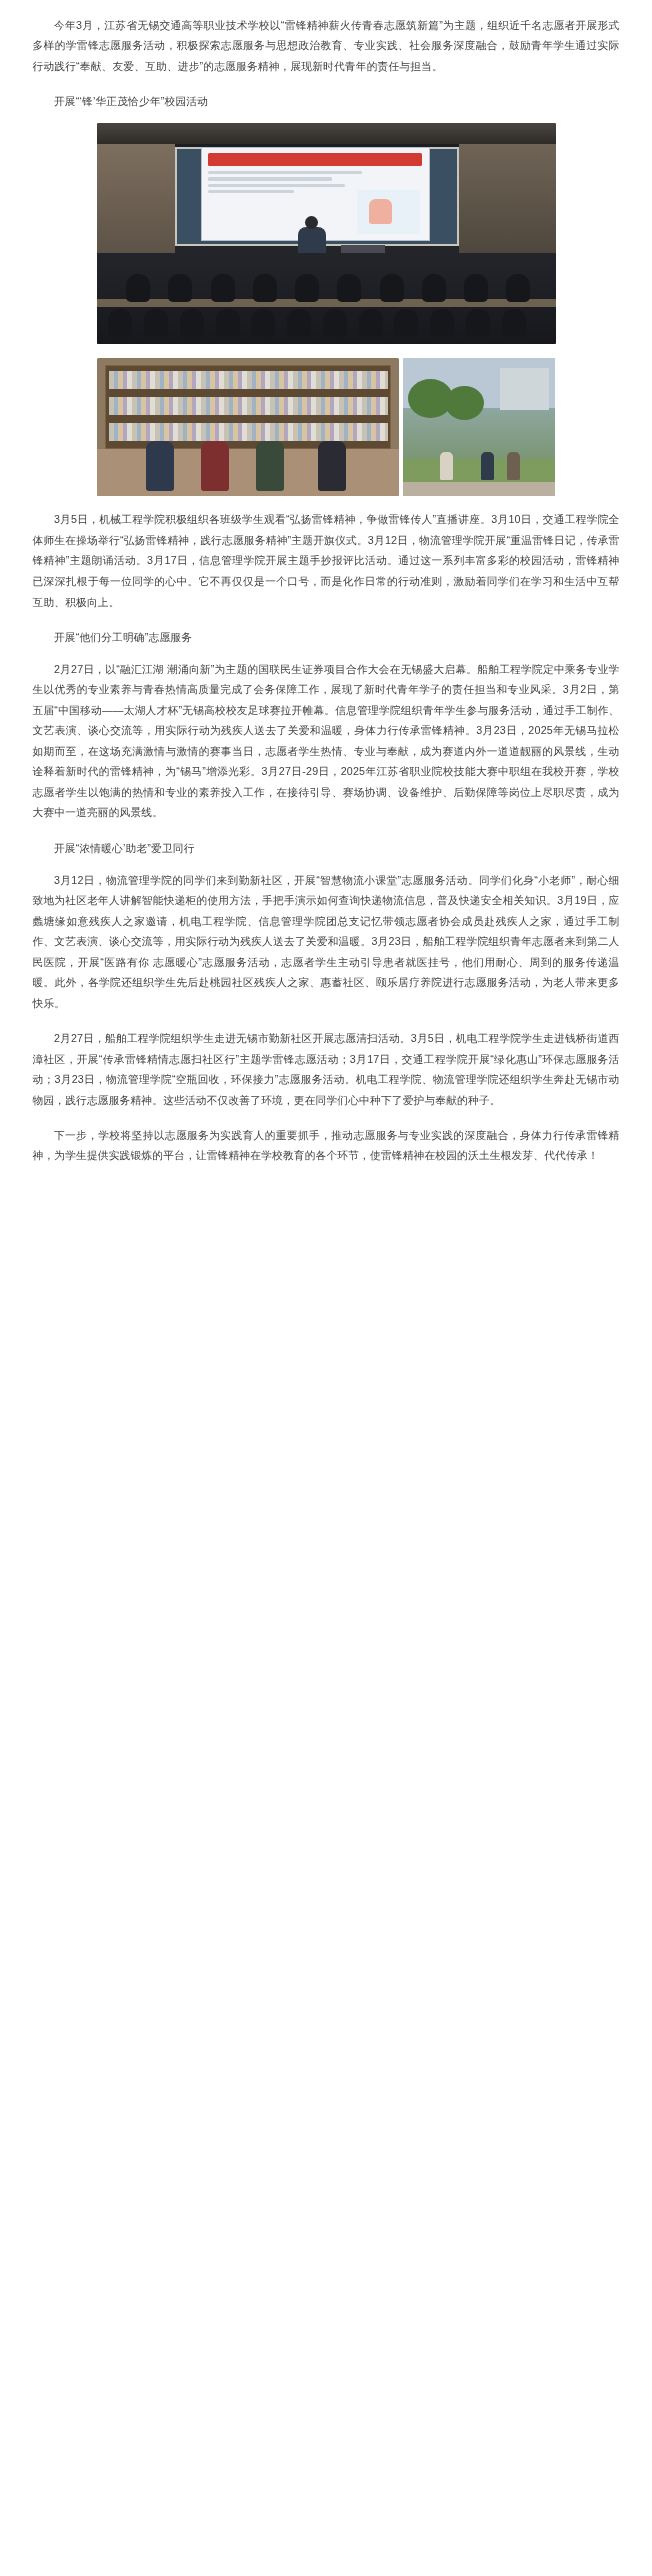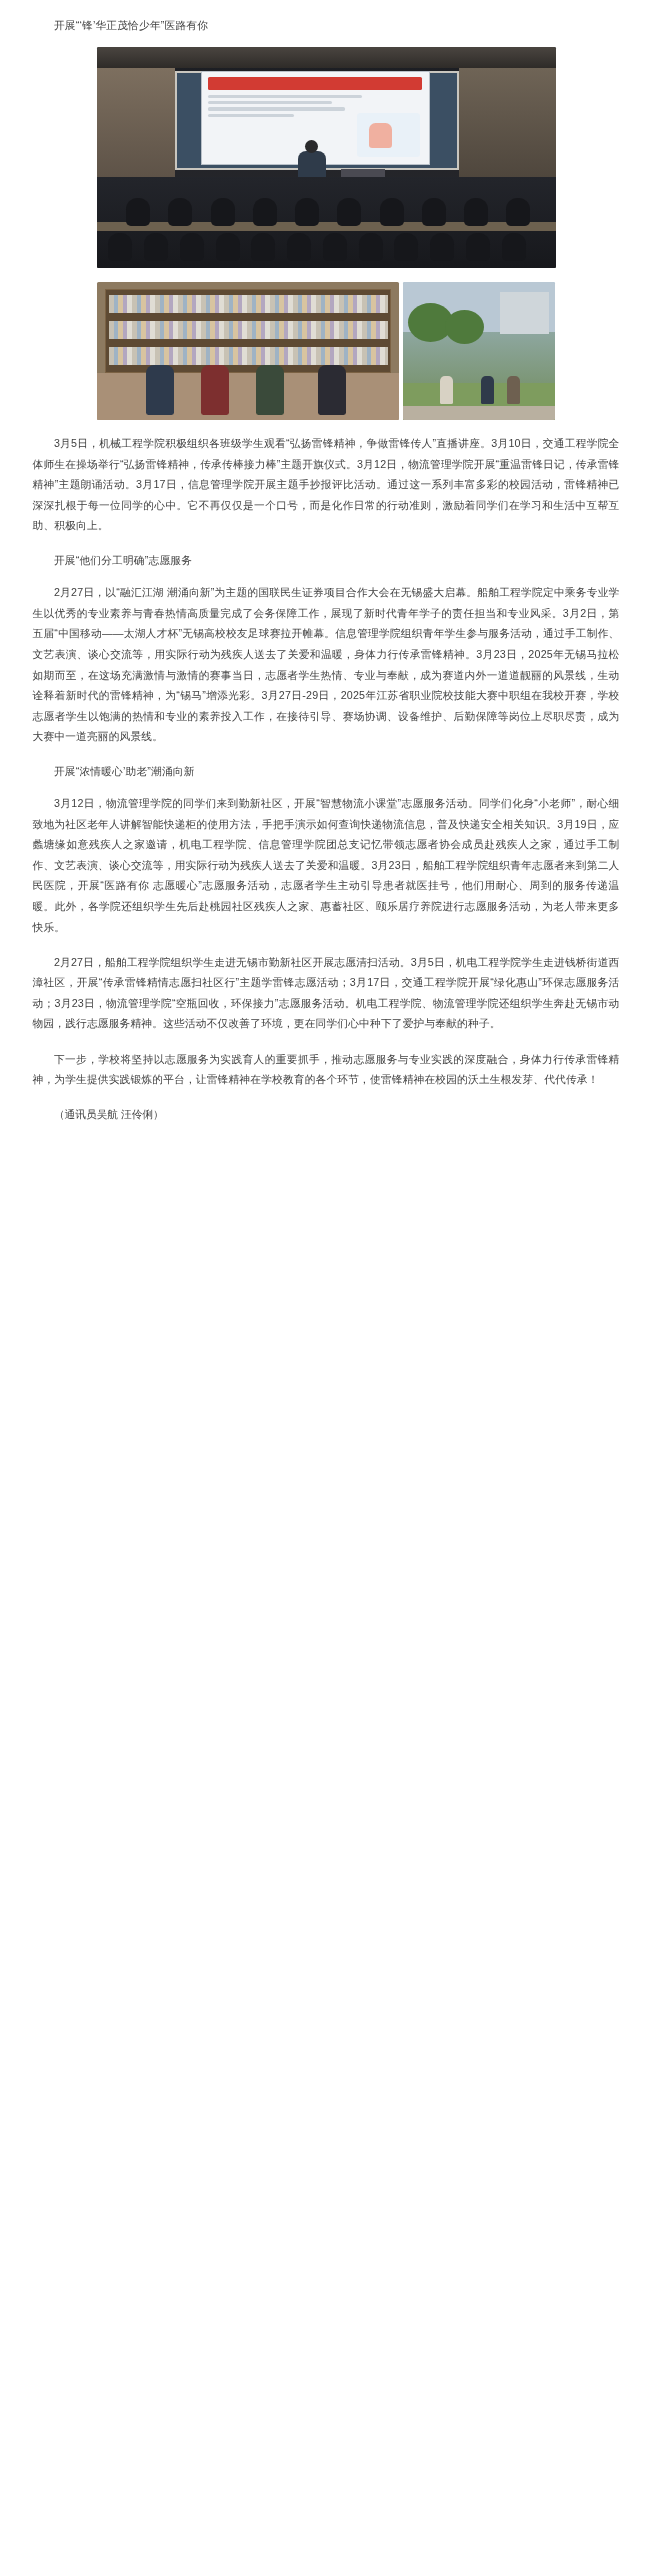--- a/index.html
+++ b/index.html
@@ -191,22 +191,23 @@
     margin: 0;
     color: #3e3e3e;
     text-indent: 2em;
   }
 </style>
 </head>
 <body>
 
 <div class="page">
 
-
-  <p class="section-head">开展“‘锋’华正茂恰少年”医路有你</p>
+  <p class="body-text">今年3月，江苏省无锡交通高等职业技术学校以“雷锋精神薪火传青春志愿筑新篇”为主题，组织近千名志愿者开展形式多样的学雷锋志愿服务活动，积极探索志愿服务与思想政治教育、专业实践、社会服务深度融合，鼓励青年学生通过实际行动践行“奉献、友爱、互助、进步”的志愿服务精神，展现新时代青年的责任与担当。</p>
+
+  <p class="section-head">开展“‘锋’华正茂恰少年”校园活动</p>
 
   <div class="figure-block">
     <div class="photo photo-lecture">
       <div class="ph1-ceiling"></div>
       <div class="ph1-wall-left"></div>
       <div class="ph1-wall-right"></div>
       <div class="ph1-board"></div>
       <div class="ph1-screen">
         <div class="ph1-screen-title"></div>
         <div class="ph1-screen-line" style="width:72%"></div>
@@ -265,28 +266,27 @@
       <div class="gd-tree" style="left:4.9px;  top:21px; width:45px; height:39px"></div>
       <div class="gd-tree" style="left:42px; top:28px; width:39px; height:34px"></div>
       <div class="gd-ground"></div>
       <div class="gd-path"></div>
       <div class="gd-worker" style="left:37px; background:#d8d2c4"></div>
       <div class="gd-worker" style="left:78px; background:#2f3a4a"></div>
       <div class="gd-worker" style="left:104px; background:#6e6050"></div>
     </div>
   </div>
 
-  <p class="body-text">3月5日，机械工程学院积极组织各班级学生观看“弘扬雷锋精神，争做雷锋传人”直播讲座。3月10日，交通工程学院全体师生在操场举行“弘扬雷锋精神，传承传棒接力棒”主题开旗仪式。3月12日，物流管理学院开展“重温雷锋日记，传承雷锋精神”主题朗诵活动。3月17日，信息管理学院开展主题手抄报评比活动。通过这一系列丰富多彩的校园活动，雷锋精神已深深扎根于每一位同学的心中。它不再仅仅是一个口号，而是化作日常的行动准则，激励着同学们在学习和生活中互帮互助、积极向上。</p>
+  <p class="body-text">3月5日，机械工程学院积极组织各班级学生观看“弘扬雷锋精神，争做雷锋传人”直播讲座。3月10日，交通工程学院全体师生在操场举行“弘扬雷锋精神，践行志愿服务精神”主题开旗仪式。3月12日，物流管理学院开展“重温雷锋日记，传承雷锋精神”主题朗诵活动。3月17日，信息管理学院开展主题手抄报评比活动。通过这一系列丰富多彩的校园活动，雷锋精神已深深扎根于每一位同学的心中。它不再仅仅是一个口号，而是化作日常的行动准则，激励着同学们在学习和生活中互帮互助、积极向上。</p>
 
   <p class="section-head">开展“他们分工明确”志愿服务</p>
   <p class="body-text">2月27日，以“融汇江湖 潮涌向新”为主题的国联民生证券项目合作大会在无锡盛大启幕。船舶工程学院定中乘务专业学生以优秀的专业素养与青春热情高质量完成了会务保障工作，展现了新时代青年学子的责任担当和专业风采。3月2日，第五届“中国移动——太湖人才杯”无锡高校校友足球赛拉开帷幕。信息管理学院组织青年学生参与服务活动，通过手工制作、文艺表演、谈心交流等，用实际行动为残疾人送去了关爱和温暖，身体力行传承雷锋精神。3月23日，2025年无锡马拉松如期而至，在这场充满激情与激情的赛事当日，志愿者学生热情、专业与奉献，成为赛道内外一道道靓丽的风景线，生动诠释着新时代的雷锋精神，为“锡马”增添光彩。3月27日-29日，2025年江苏省职业院校技能大赛中职组在我校开赛，学校志愿者学生以饱满的热情和专业的素养投入工作，在接待引导、赛场协调、设备维护、后勤保障等岗位上尽职尽责，成为大赛中一道亮丽的风景线。</p>
 
-  <p class="section-head">开展“浓情暖心’助老”潮涌向新</p>
+  <p class="section-head">开展“浓情暖心’助老”爱卫同行</p>
   <p class="body-text">3月12日，物流管理学院的同学们来到勤新社区，开展“智慧物流小课堂”志愿服务活动。同学们化身“小老师”，耐心细致地为社区老年人讲解智能快递柜的使用方法，手把手演示如何查询快递物流信息，普及快递安全相关知识。3月19日，应蠡塘缘如意残疾人之家邀请，机电工程学院、信息管理学院团总支记忆带领志愿者协会成员赴残疾人之家，通过手工制作、文艺表演、谈心交流等，用实际行动为残疾人送去了关爱和温暖。3月23日，船舶工程学院组织青年志愿者来到第二人民医院，开展“医路有你 志愿暖心”志愿服务活动，志愿者学生主动引导患者就医挂号，他们用耐心、周到的服务传递温暖。此外，各学院还组织学生先后赴桃园社区残疾人之家、惠蓄社区、颐乐居疗养院进行志愿服务活动，为老人带来更多快乐。</p>
 
   <p class="body-text">2月27日，船舶工程学院组织学生走进无锡市勤新社区开展志愿清扫活动。3月5日，机电工程学院学生走进钱桥街道西漳社区，开展“传承雷锋精情志愿扫社区行”主题学雷锋志愿活动；3月17日，交通工程学院开展“绿化惠山”环保志愿服务活动；3月23日，物流管理学院“空瓶回收，环保接力”志愿服务活动。机电工程学院、物流管理学院还组织学生奔赴无锡市动物园，践行志愿服务精神。这些活动不仅改善了环境，更在同学们心中种下了爱护与奉献的种子。</p>
 
   <p class="body-text">下一步，学校将坚持以志愿服务为实践育人的重要抓手，推动志愿服务与专业实践的深度融合，身体力行传承雷锋精神，为学生提供实践锻炼的平台，让雷锋精神在学校教育的各个环节，使雷锋精神在校园的沃土生根发芽、代代传承！</p>
 
-  <p class="byline">（通讯员吴航 汪伶俐）</p>
 
 </div>
 
 
 </body></html>

